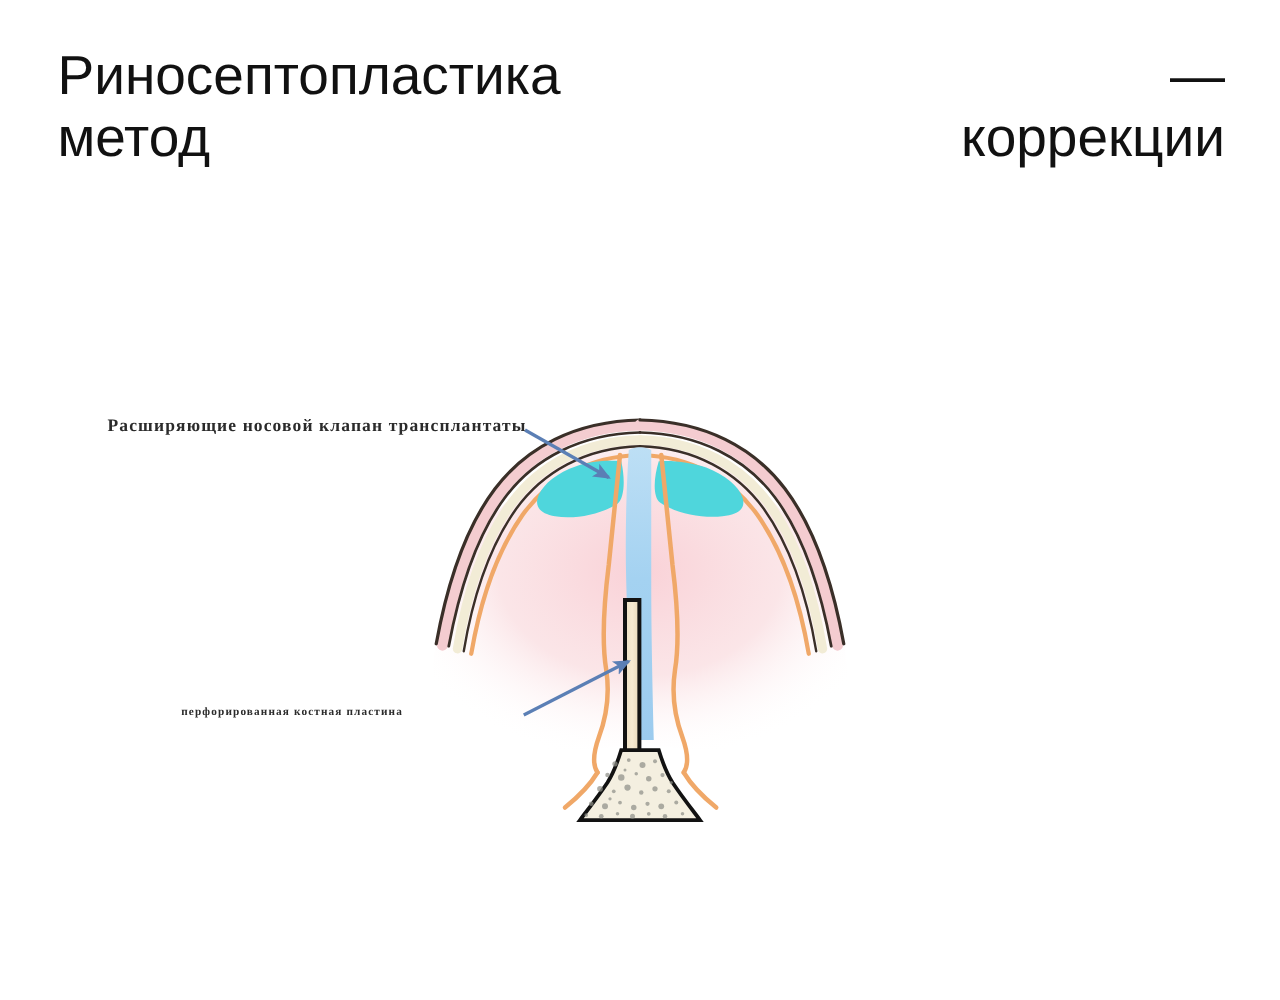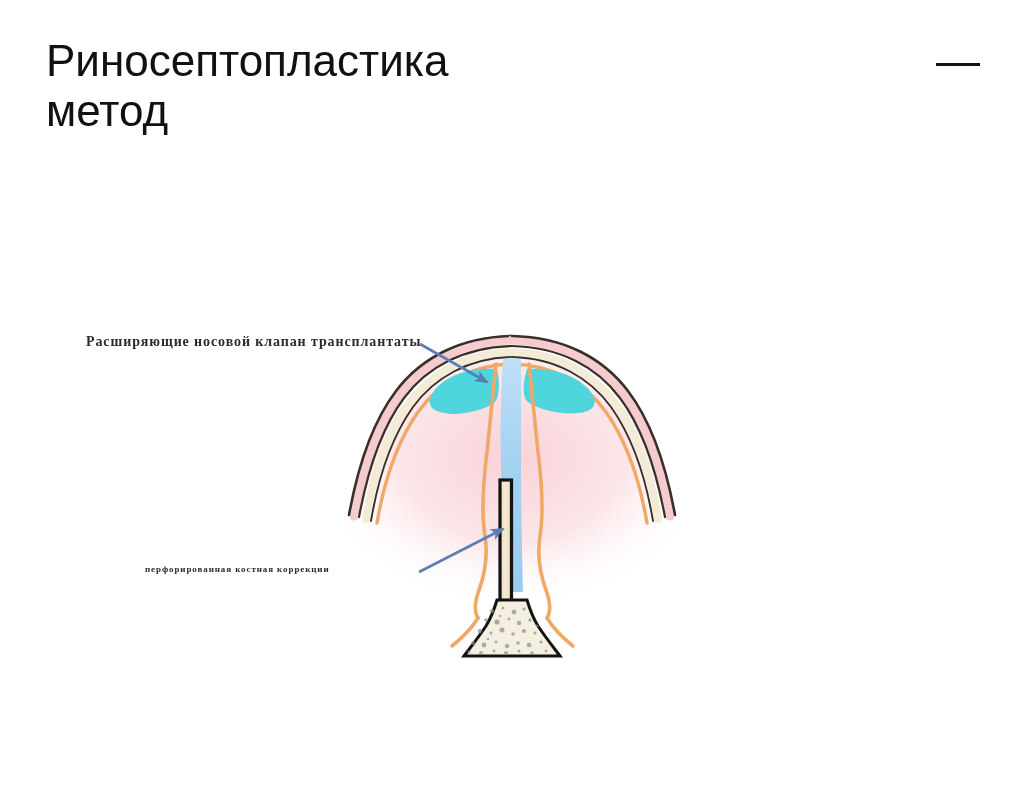--- a/index.html
+++ b/index.html
@@ -89,20 +89,21 @@
 
 <div id="page">
 
   <div class="title-block">
     <div class="title-line title-line-1">
       <span>Риносептопластика</span>
       <span>—</span>
     </div>
     <div class="title-line title-line-2">
       <span>метод</span>
+      <span>коррекции</span>
     </div>
   </div>
 
   <div class="figure-wrap">
     <svg width="1024" height="800" viewBox="0 0 1024 800" xmlns="http://www.w3.org/2000/svg">
       <defs>
 
         <radialGradient id="cartGrad" cx="50%" cy="42%" r="62%">
           <stop offset="0%" stop-color="#f9cfd5" stop-opacity="0.95"></stop>
           <stop offset="55%" stop-color="#fadfe2" stop-opacity="0.80"></stop>
@@ -249,15 +250,15 @@
 
       <g>
         <line x1="420" y1="344" x2="487" y2="382" stroke="#5b7fb5" stroke-width="2.6" marker-end="url(#arrowHead)"></line>
         <line x1="419" y1="572" x2="503" y2="529" stroke="#5b7fb5" stroke-width="2.6" marker-end="url(#arrowHead)"></line>
       </g>
     </svg>
   </div>
 
   <div class="callout callout-graft">Расширяющие носовой клапан трансплантаты</div>
 
-  <div class="callout callout-plate">перфорированная костная коррекции</div>
+  <div class="callout callout-plate">перфорированная костная пластина</div>
 
 </div>
 
 </body></html>

